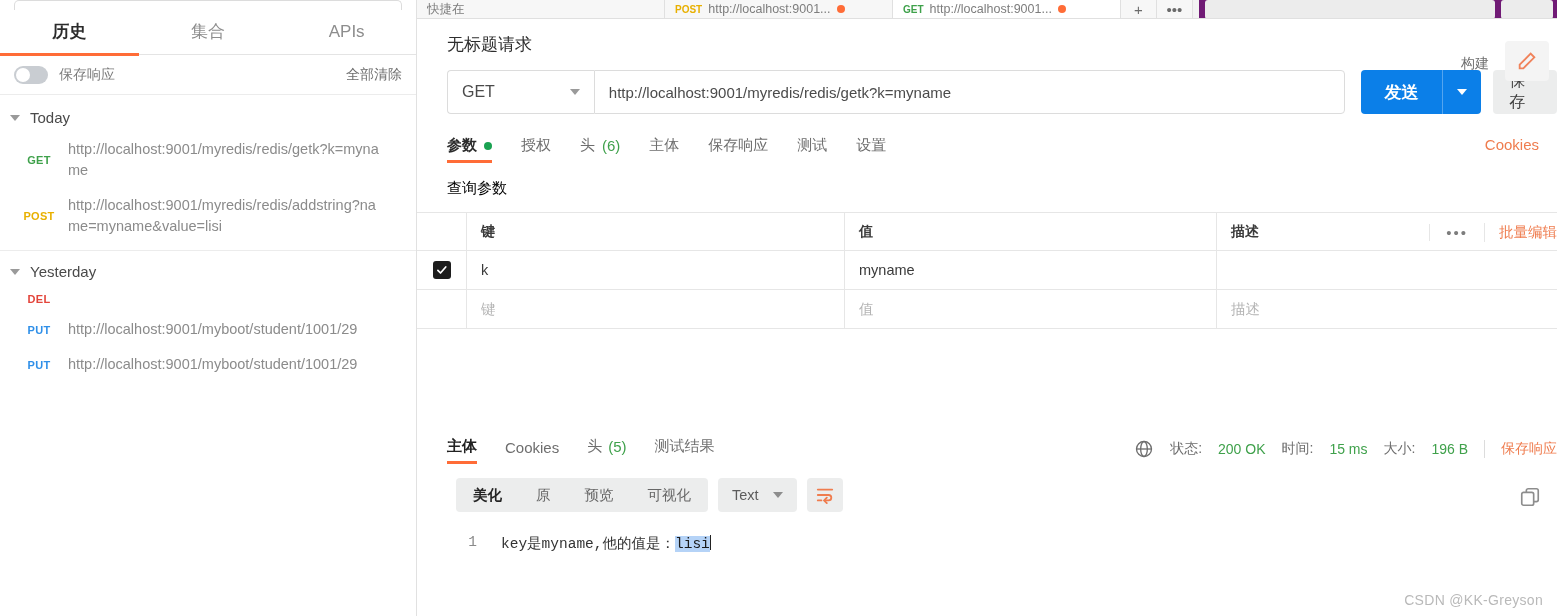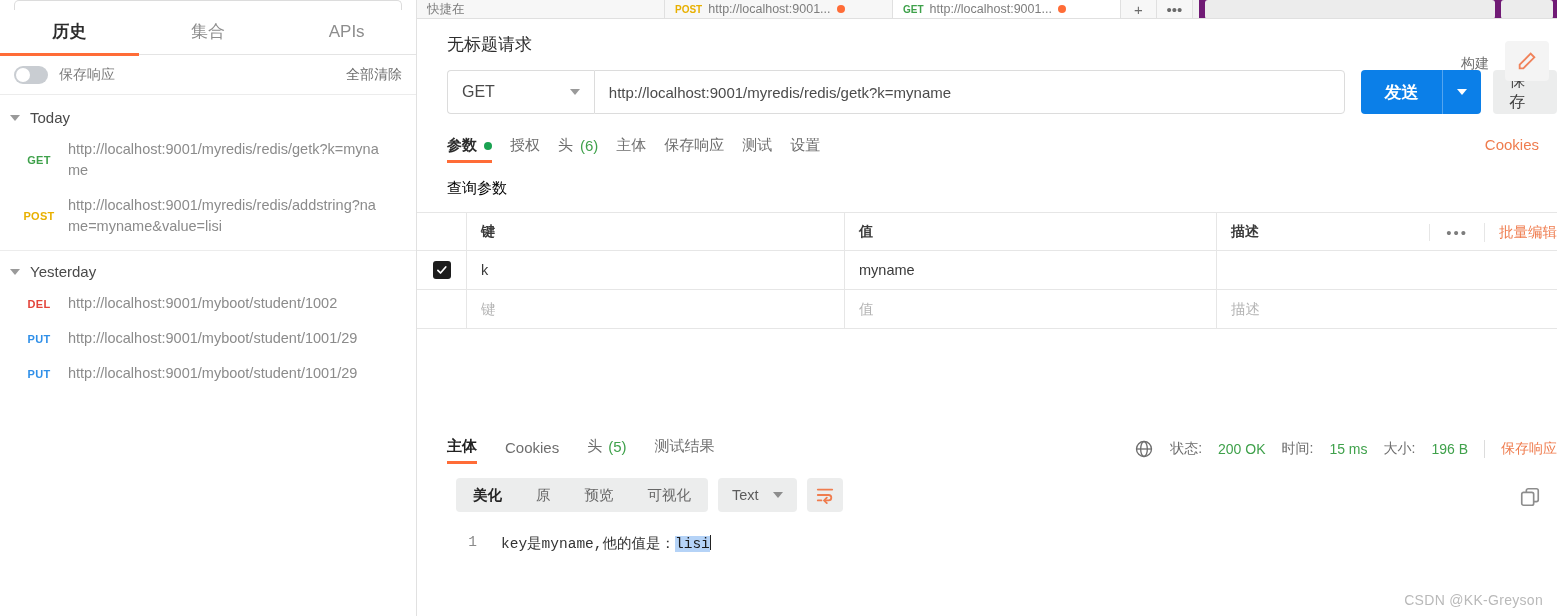--- a/index.html
+++ b/index.html
@@ -229,21 +229,21 @@
     margin-left: 12px; height: 44px; padding: 0 16px;
     background: #eceded; border-radius: 4px;
     display: flex; align-items: center;
     font-size: 16px; color: #3e3e3e;
     cursor: pointer;
   }
 
   .reqtabs {
     display: flex; align-items: center;
     padding: 22px 0 0 30px;
-    gap: 18px;
+    gap: 29px;
     position: relative;
   }
   .rqt {
     font-size: 15px; color: #6e6e6e; cursor: pointer;
     padding-bottom: 8px; position: relative;
     display: flex; align-items: center; gap: 7px;
     white-space: nowrap;
   }
   .rqt.active { color: #2b2b2b; font-weight: 600; }
   .rqt.active::after {
@@ -405,21 +405,20 @@
 
       <div class="divider"></div>
 
       <div class="hist-group-head">
         <span class="caret"></span>
         <span>Yesterday</span>
       </div>
 
       <div class="hist-item">
         <span class="meth m-del">DEL</span>
-        <span class="hist-url">http://localhost:9001/myboot/student/1002</span>
       </div>
 
       <div class="hist-item">
         <span class="meth m-put">PUT</span>
         <span class="hist-url">http://localhost:9001/myboot/student/1001/29</span>
       </div>
 
       <div class="hist-item">
         <span class="meth m-put">PUT</span>
         <span class="hist-url">http://localhost:9001/myboot/student/1001/29</span>

